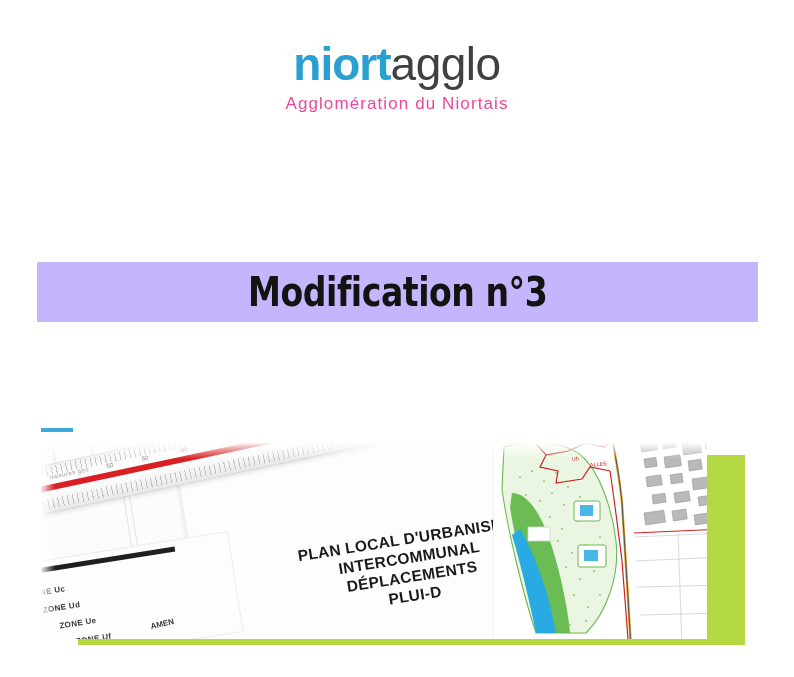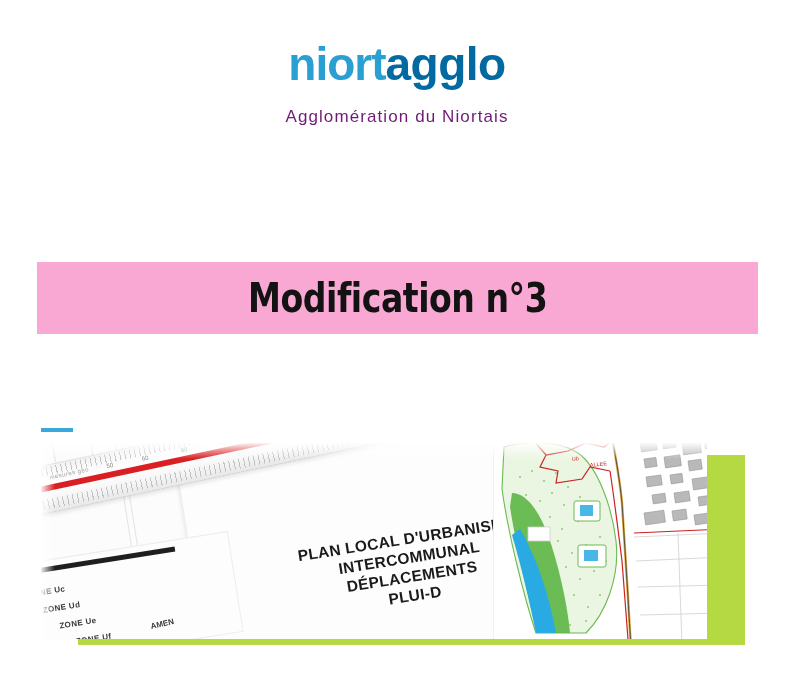--- a/index.html
+++ b/index.html
@@ -37,42 +37,42 @@
     line-height: 52px;
     letter-spacing: -0.5px;
     white-space: nowrap;
   }
   .logo-niort {
     font-weight: bold;
     color: #2a9fd1;
     letter-spacing: -1px;
   }
   .logo-agglo {
-    font-weight: 700;
-    color: #0369a1;
+    font-weight: 400;
+    color: #404040;
     letter-spacing: -0.5px;
   }
   .logo-tagline {
-    margin-top: 16px;
+    margin-top: 3px;
     font-size: 17px;
     line-height: 22px;
-    color: #701a75;
+    color: #ec4899;
     letter-spacing: 1.1px;
     font-weight: 400;
     white-space: nowrap;
   }
 
   
   .green-banner {
     position: absolute;
     left: 37px;
     top: 262px;
     width: 721px;
-    height: 72px;
-    background: #f9a8d4;
+    height: 60px;
+    background: #c4b5fd;
     display: flex;
     align-items: center;
     justify-content: center;
   }
   .green-banner-text {
     font-family: "DejaVu Sans Condensed", "Liberation Sans Narrow", "Liberation Sans", sans-serif;
     font-weight: bold;
     font-size: 40px;
     line-height: 44px;
     color: #131313;

